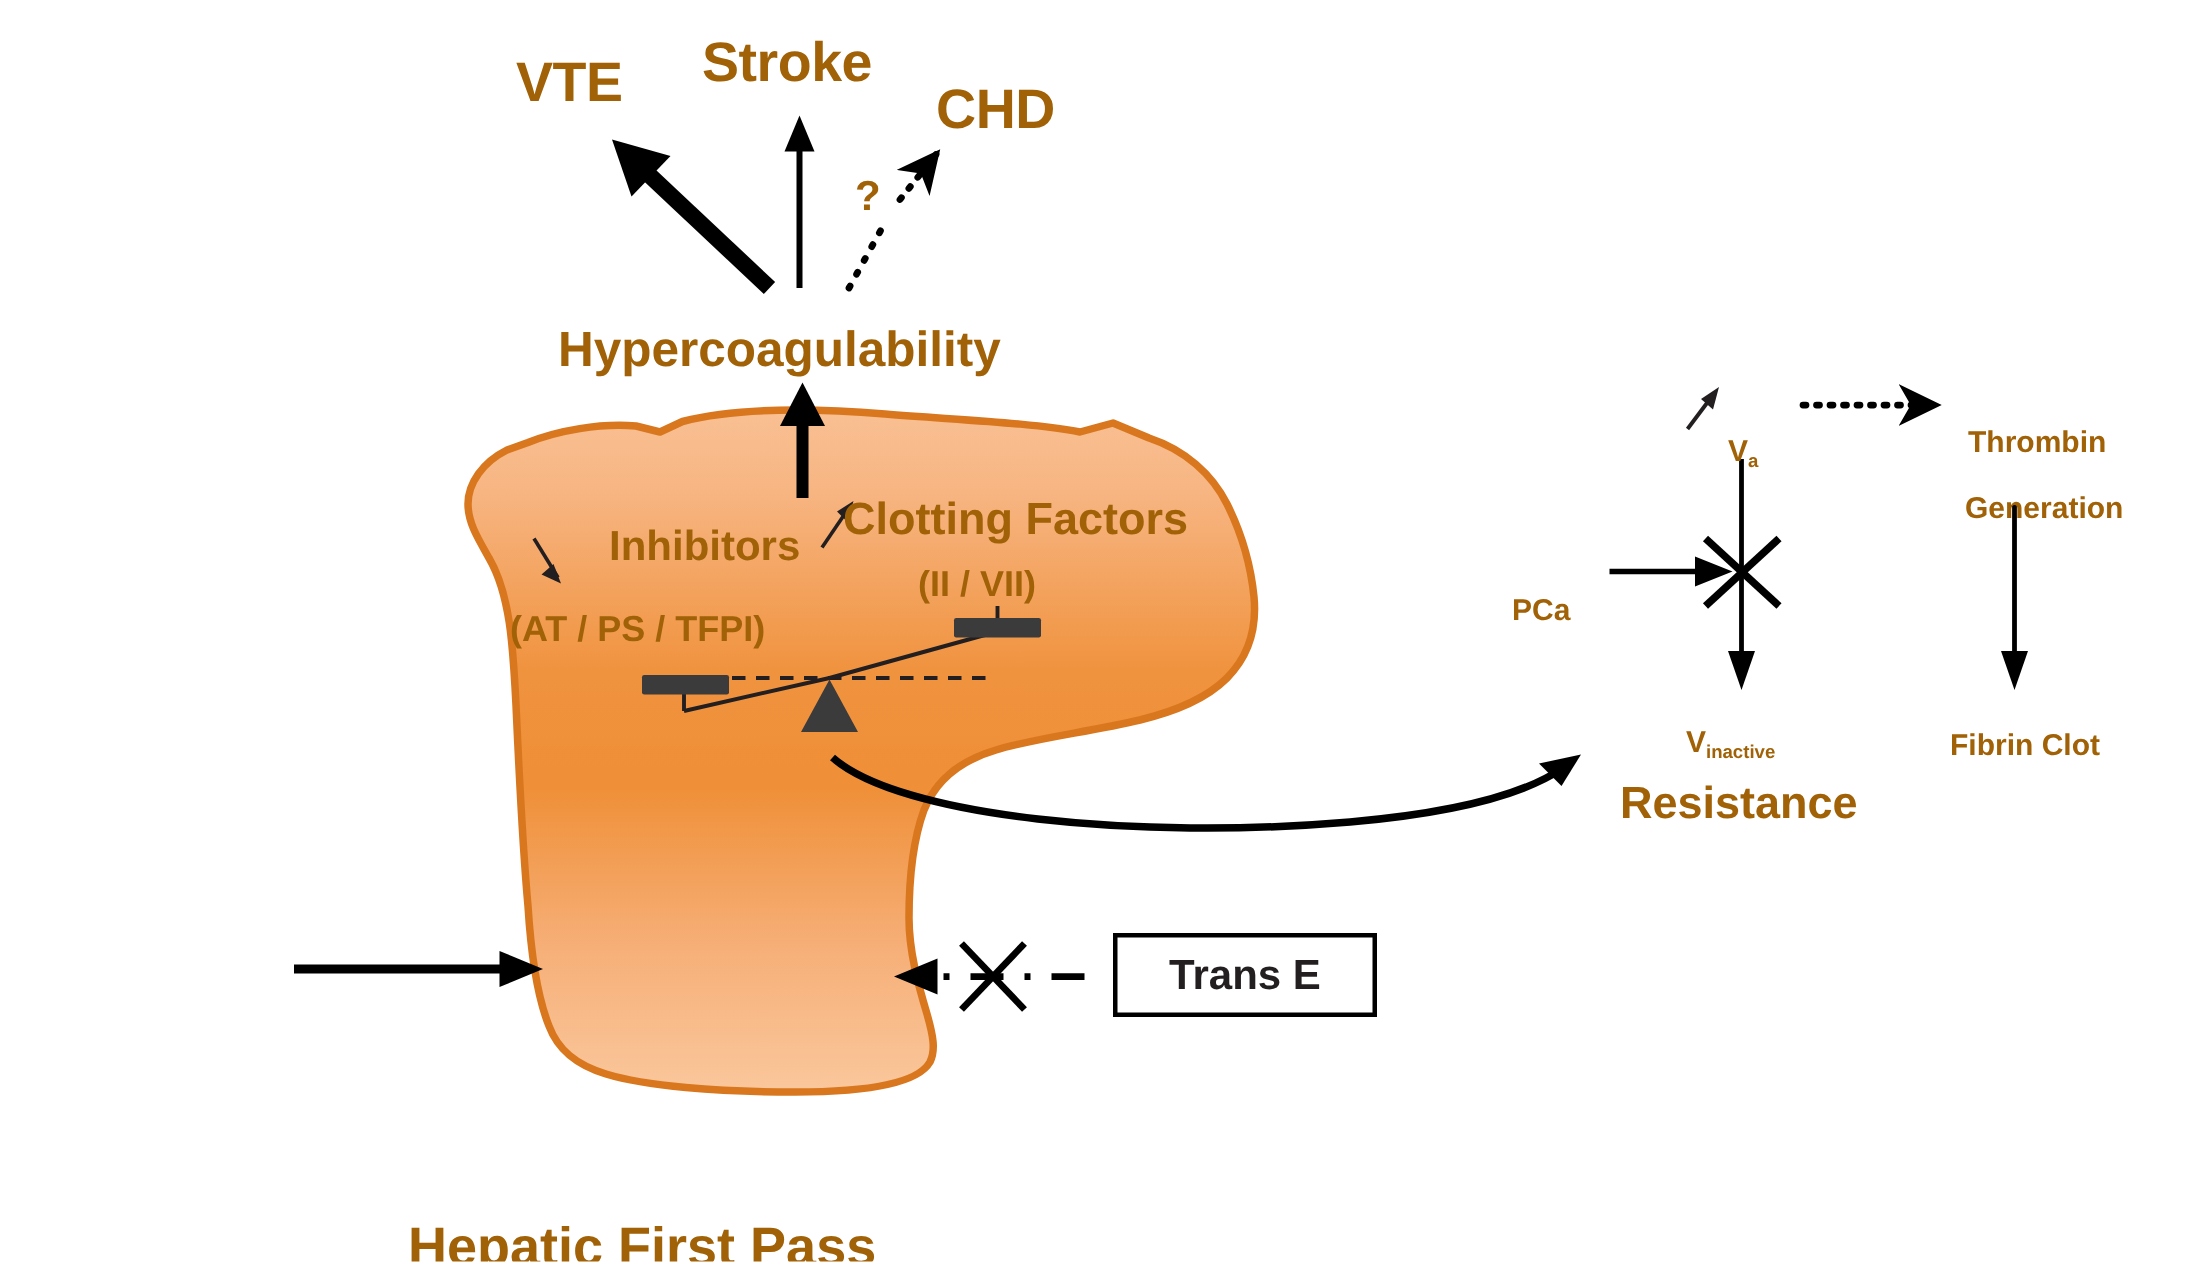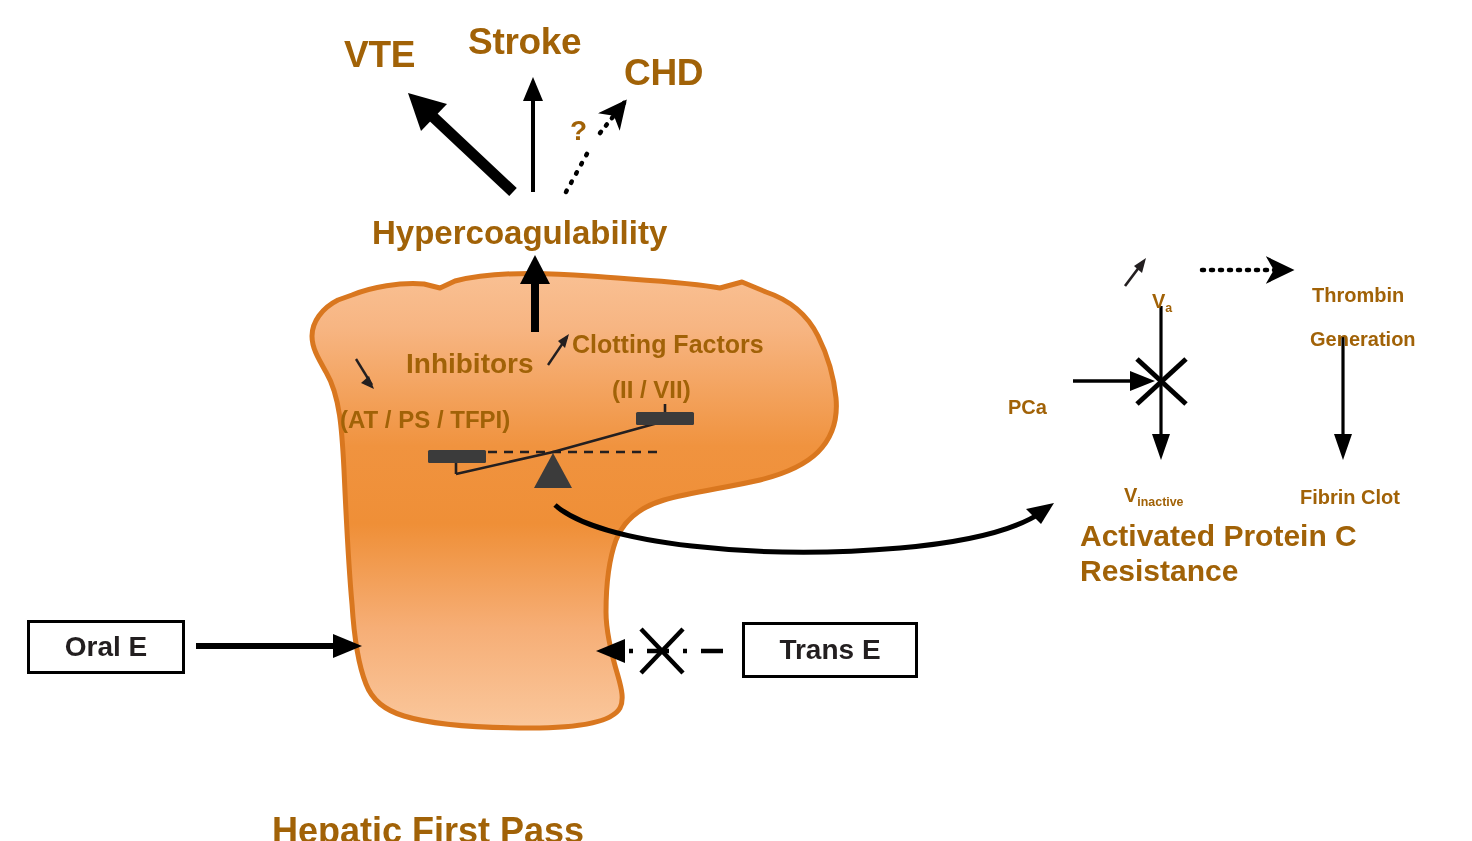--- a/index.html
+++ b/index.html
@@ -9,21 +9,21 @@
     color:#231f20;
     overflow:hidden;
     position:relative;
   }
   #stage{position:absolute;left:0;top:0;width:1472px;height:841px;}
   #stage svg{position:absolute;left:0;top:0;}
   .lbl{position:absolute;white-space:nowrap;color:#a16207;}
   .outcome{font-size:37px;font-weight:bold;letter-spacing:-0.3px;}
   .hyper{font-size:33px;font-weight:bold;}
   .liverbig{font-size:31px;font-weight:bold;line-height:1.12;text-align:center;}
-  .clot{font-size:25px;font-weight:bold;margin-left:10px;}
+  .clot{font-size:30px;font-weight:bold;}
   .inhib{font-size:28px;font-weight:bold;margin-left:24px;}
   .sub{font-size:24px;font-weight:bold;}
   .apcsm{font-size:20px;font-weight:bold;margin-top:28px;}
   .apcbig{font-size:30px;font-weight:bold;line-height:1.18;}
   .qmark{font-size:28px;font-weight:bold;}
   .boxlbl{
     position:absolute;border:3px solid #000;background:#fff;
     font-size:28px;font-weight:bold;
     display:flex;align-items:center;justify-content:center;
     box-sizing:border-box;
@@ -185,40 +185,36 @@
 
   <div class="lbl clot" style="left:562px;top:330px;">Clotting Factors</div>
 
   <div class="lbl sub" style="left:612px;top:376px;">(II / VII)</div>
 
   <div class="lbl inhib" style="left:382px;top:348px;">Inhibitors</div>
 
   <div class="lbl sub" style="left:340px;top:406px;text-align:right;">(AT / PS / TFPI)</div>
 
 
-  <div class="boxlbl" style="left:27px;top:620px;width:158px;height:54px;">
-    <span>Oral E</span>
-  </div>
 
   <div class="boxlbl" style="left:742px;top:622px;width:176px;height:56px;">
     <span>Trans E</span>
   </div>
 
   <div class="lbl apcsm" style="left:1152px;top:262px;">V<sub>a</sub></div>
 
   <div class="lbl apcsm" style="left:1008px;top:368px;">PCa</div>
 
   <div class="lbl apcsm" style="left:1124px;top:456px;">V<sub>inactive</sub></div>
 
   <div class="lbl apcsm" style="left:1312px;top:256px;">Thrombin</div>
 
   <div class="lbl apcsm" style="left:1310px;top:300px;">Generation</div>
 
   <div class="lbl apcsm" style="left:1300px;top:458px;">Fibrin Clot</div>
 
   <div class="lbl apcbig" style="left:1080px;top:518px;">
-    <div>Activated Protein C</div>
     <div>Resistance</div>
   </div>
 
   <div class="lbl footer" style="left:272px;top:766px;">Hepatic First Pass</div>
 
 </div>
 
 </body></html>

